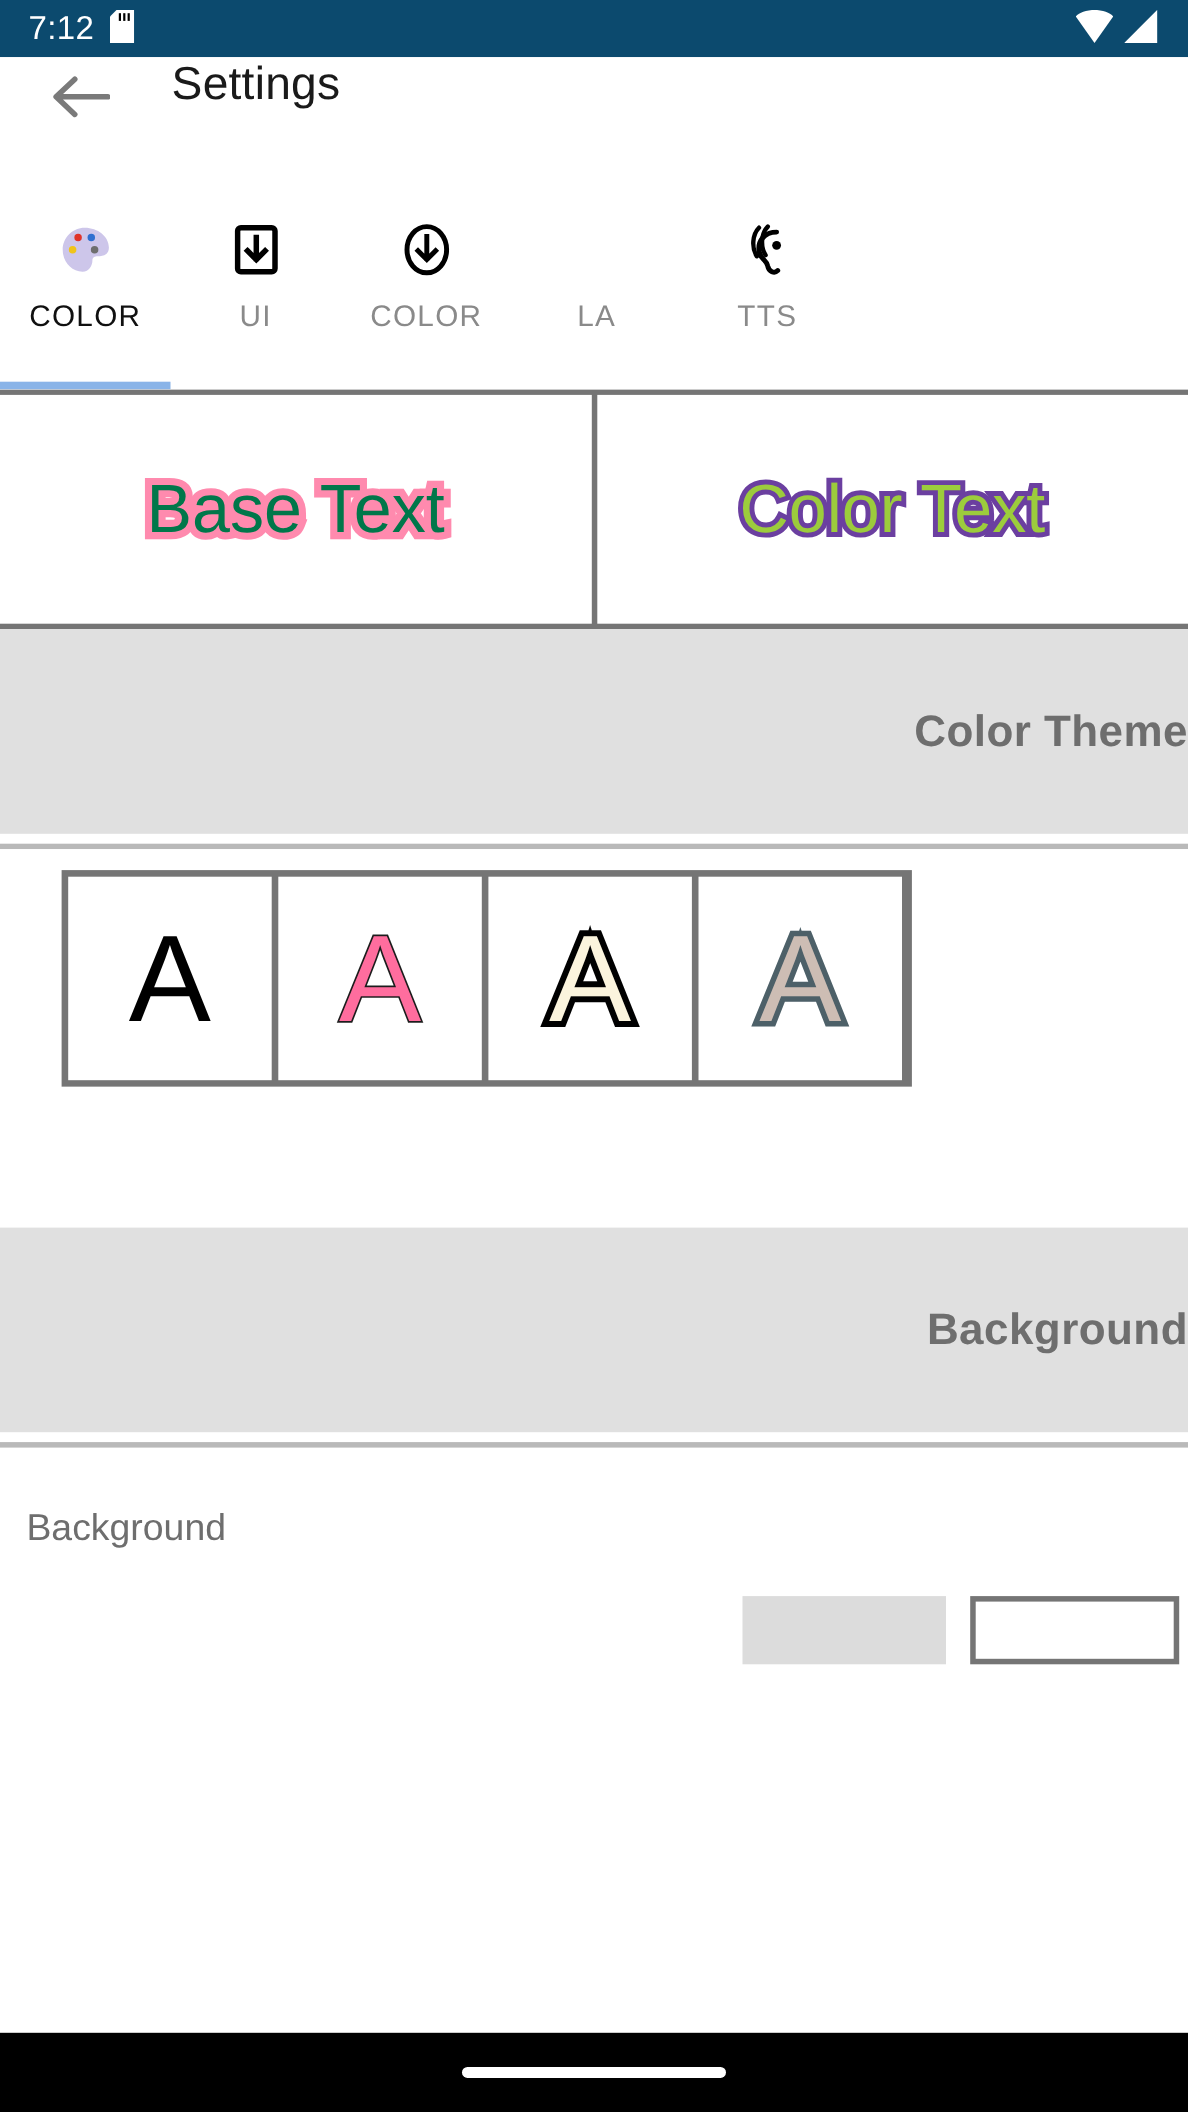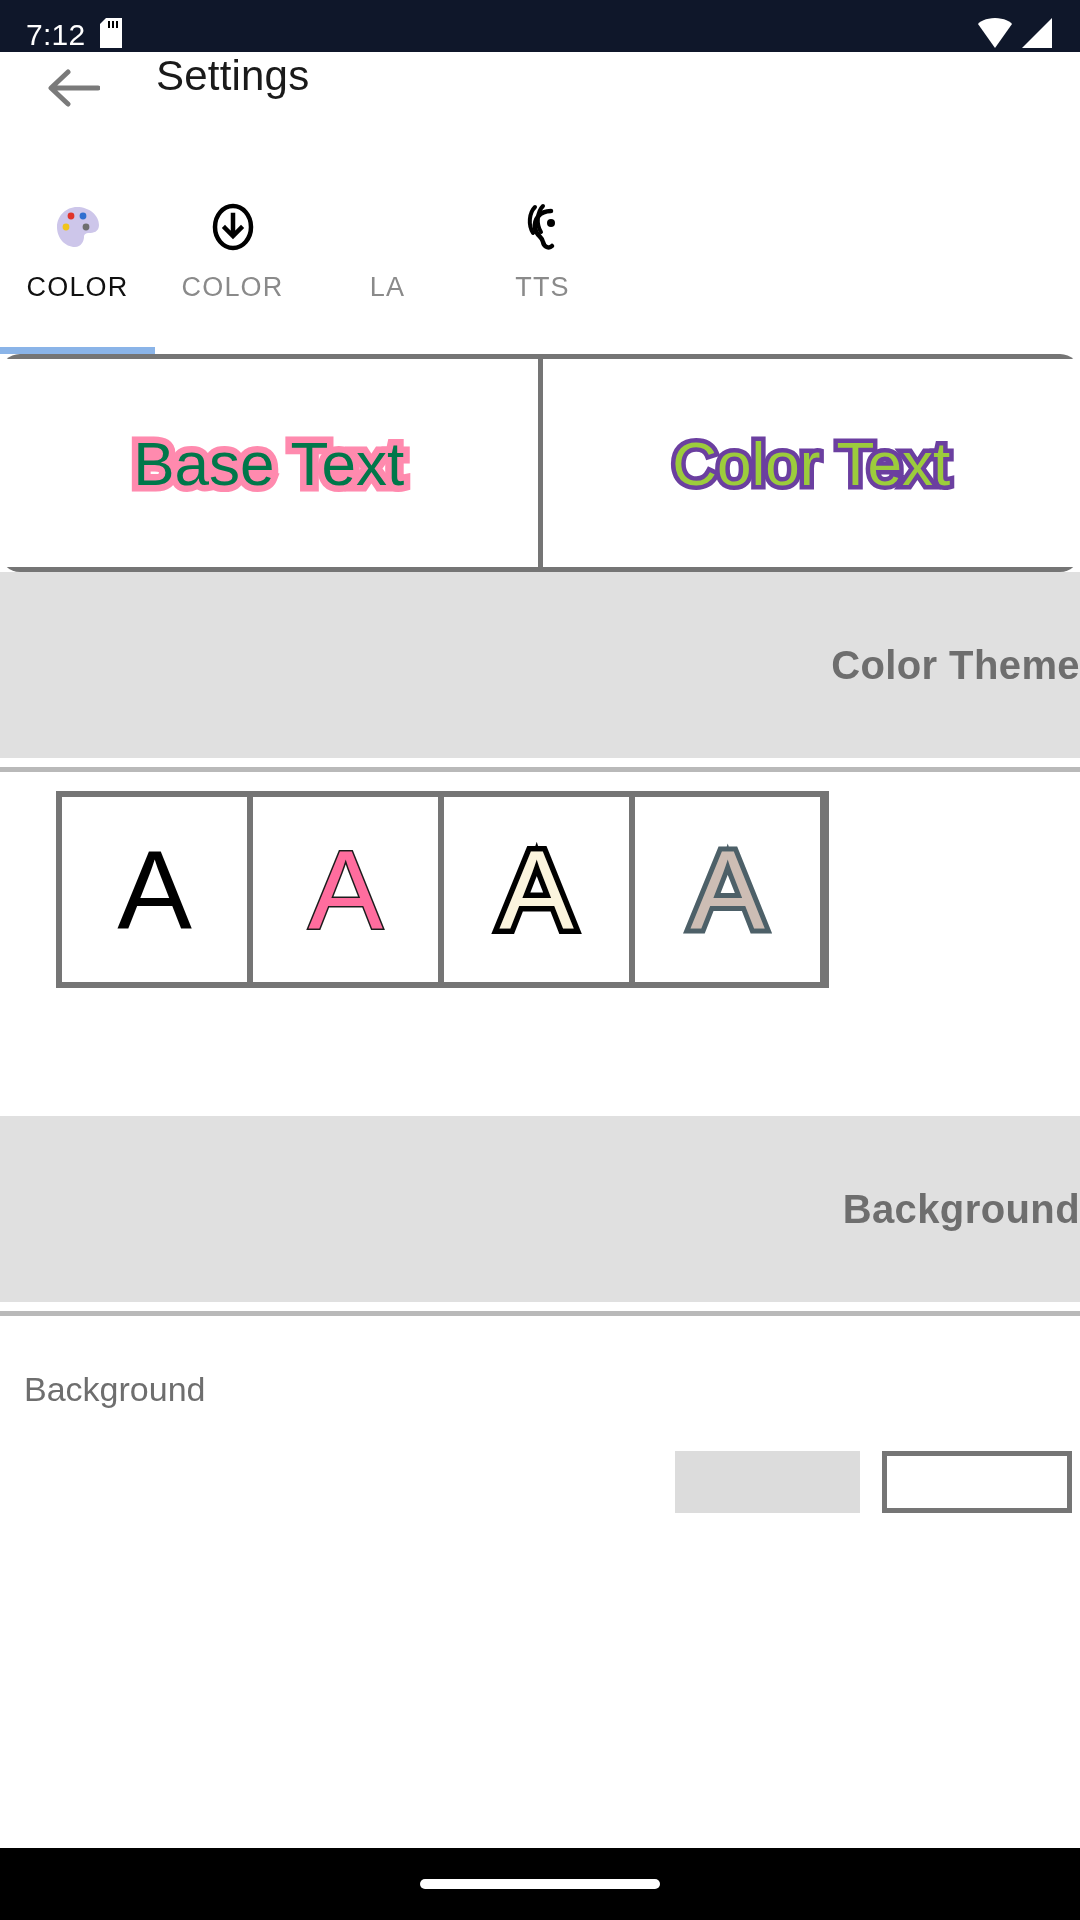--- a/index.html
+++ b/index.html
@@ -8,23 +8,23 @@
     width: 1080px;
     height: 1920px;
     overflow: hidden;
     background: #ffffff;
     font-family: "Liberation Sans", sans-serif;
   }
 
   
   .status-bar {
     height: 52px;
-    background: #0f172a;
-    display: flex;
-    align-items: flex-end;
+    background: #0c4a6e;
+    display: flex;
+    align-items: center;
     padding: 0 26px;
     color: #ffffff;
   }
   .status-left {
     display: flex;
     align-items: center;
     gap: 14px;
   }
   .status-clock {
     font-size: 30px;
@@ -104,21 +104,20 @@
   }
 
   
   .preview-panel {
     background: #757575;
     height: 218px;
     display: flex;
     gap: 5px;
     padding: 5px 0;
     border-top: 0;
-    border-radius: 20px;
   }
   .preview-box {
     background: #ffffff;
     flex: 1;
     display: flex;
     align-items: center;
     justify-content: center;
     overflow: hidden;
   }
   .preview-text {
@@ -296,20 +295,29 @@
                  C29 35 26 41 20 41 C10 41 2 32 2 21 C2 10 11 1 22 1 Z" fill="#cdc6ea"></path>
         <circle cx="16" cy="10" r="3.4" fill="#e0342a"></circle>
         <circle cx="28" cy="10" r="3.4" fill="#2f6fd0"></circle>
         <circle cx="11" cy="21" r="3.4" fill="#f0c419"></circle>
         <circle cx="31" cy="21" r="3.4" fill="#6e6e6e"></circle>
       </svg>
     </span>
     <span class="tab-label">COLOR</span>
   </div>
 
+  <div class="tab">
+    <span class="tab-icon">
+      <svg width="40" height="46" viewBox="0 0 40 46">
+        <rect x="3" y="3" width="34" height="40" rx="3" fill="none" stroke="#000" stroke-width="5"></rect>
+        <path d="M20 12 L20 31 M12 24 L20 32 L28 24" stroke="#000" stroke-width="5" fill="none" stroke-linecap="square"></path>
+      </svg>
+    </span>
+    <span class="tab-label">UI</span>
+  </div>
 
 
   <div class="tab">
     <span class="tab-icon">
       <svg width="44" height="48" viewBox="0 0 44 48">
         <ellipse cx="22" cy="24" rx="18" ry="21" fill="none" stroke="#000" stroke-width="4.5"></ellipse>
         <path d="M22 12 L22 32 M14 25 L22 33 L30 25" stroke="#000" stroke-width="4.5" fill="none" stroke-linecap="square"></path>
       </svg>
     </span>
     <span class="tab-label">COLOR</span>

